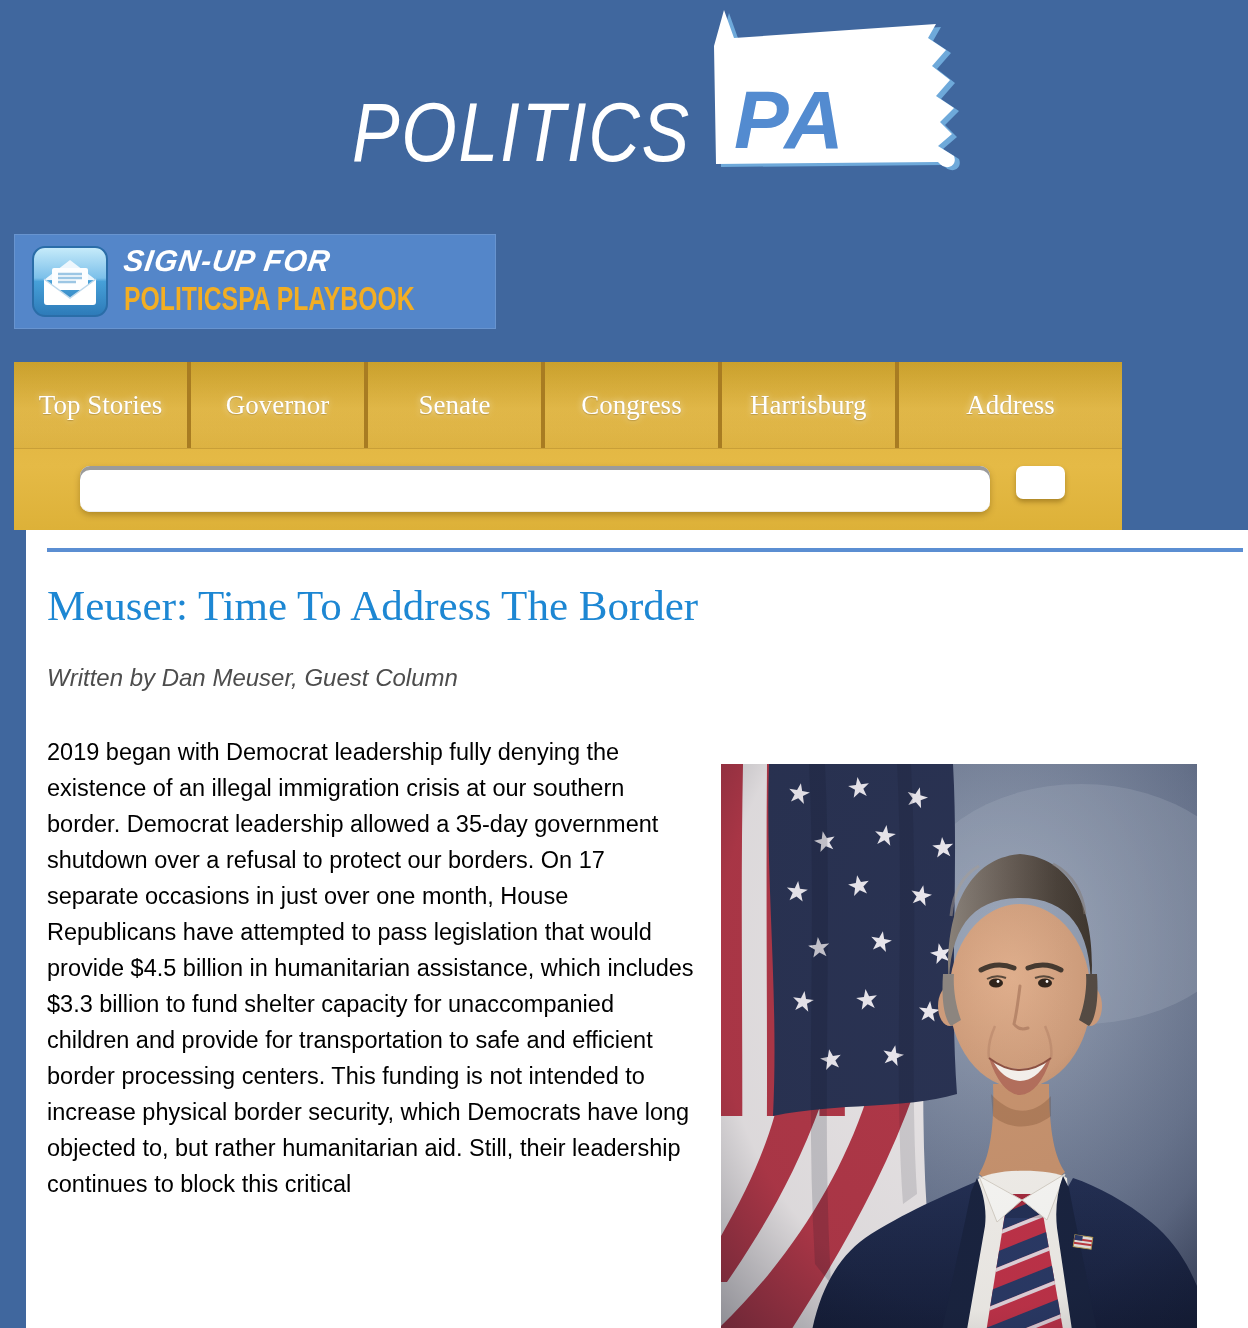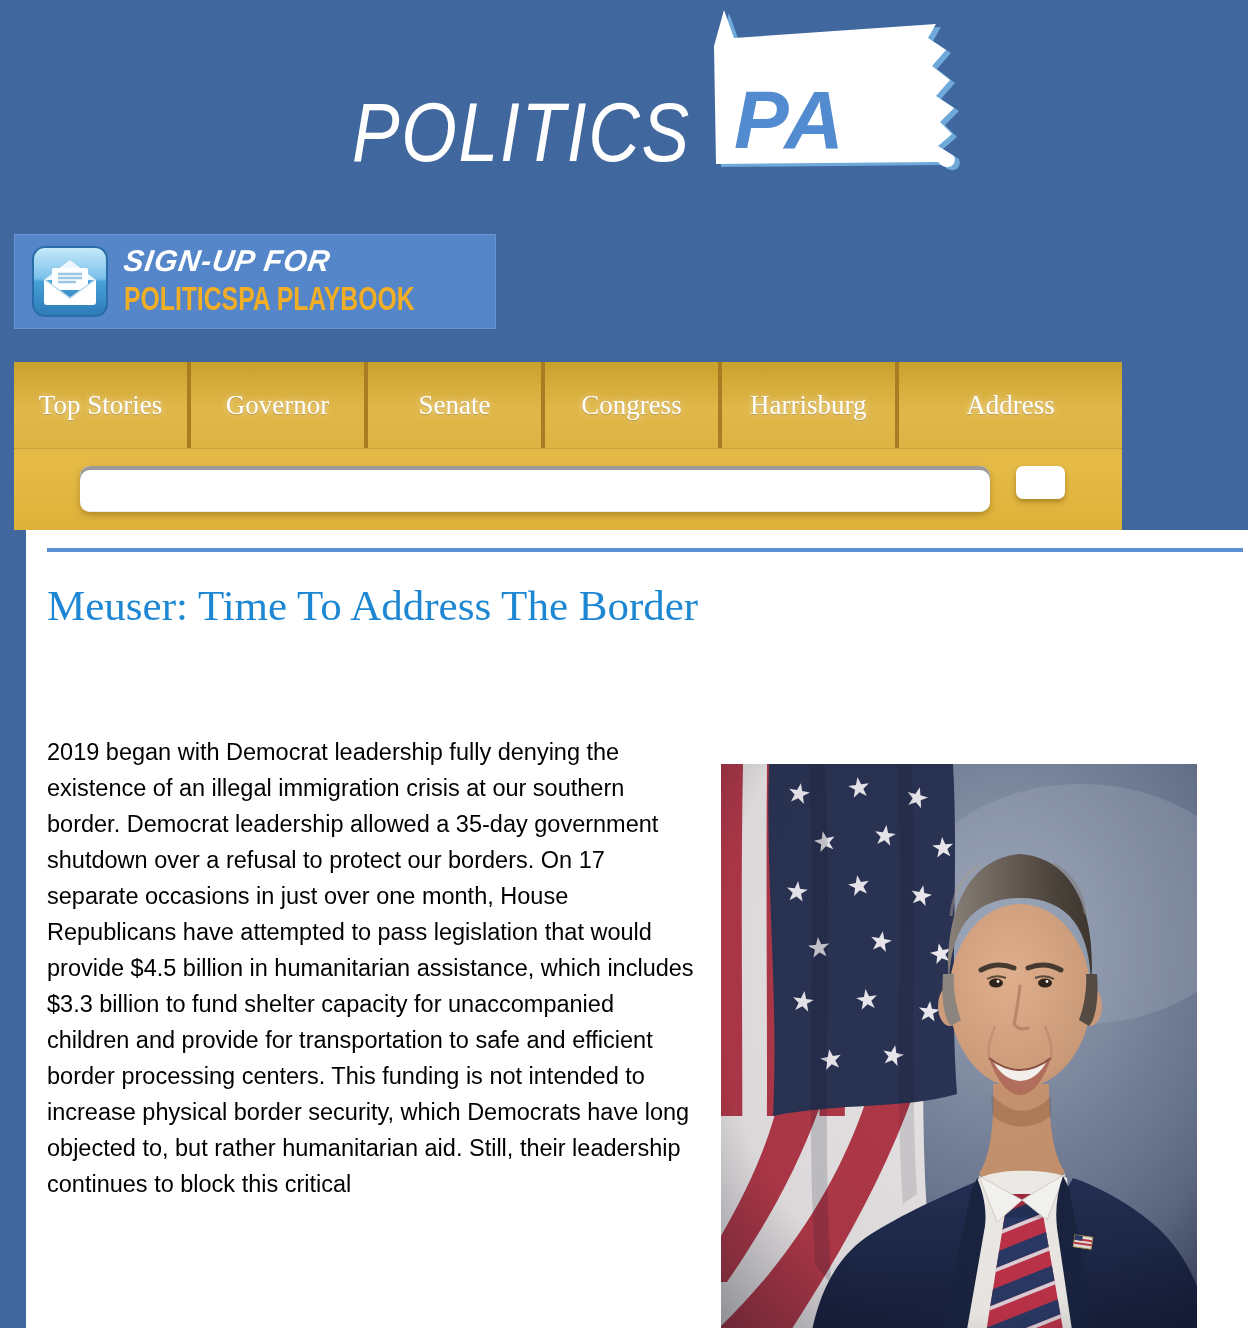--- a/index.html
+++ b/index.html
@@ -96,20 +96,21 @@
       <a class="nav-item" href="#">Harrisburg</a>
       <a class="nav-item" href="#">Address</a>
     </div>
     <input class="search-input" type="text" value="" style="">
     <button class="search-button" type="button"></button>
   </nav>
 
   <main class="content">
     <div class="divider"></div>
     <h1 class="title">Meuser: Time To Address The Border</h1>
+    <div class="byline">Written by Dan Meuser, Guest Column</div>
 
     <div class="article-body">
       <figure class="portrait">
         <svg viewBox="0 0 476 600">
           <defs>
             <radialGradient id="bgGrad" cx="60%" cy="30%" r="85%">
               <stop offset="0" stop-color="#9aa5b8"></stop>
                 <stop offset=".55" stop-color="#6b7790"></stop>
               <stop offset="1" stop-color="#39425e"></stop>
             </radialGradient>

